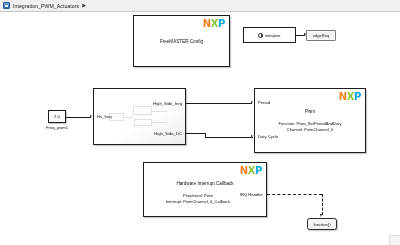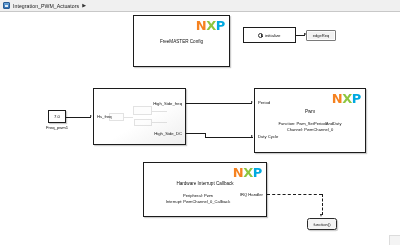--- a/index.html
+++ b/index.html
@@ -101,21 +101,21 @@
     text-align: center;
     font-size: 4.1px;
     color: #111;
     white-space: nowrap;
   }
 
   
   .nxp-logo {
     position: absolute;
     font-weight: bold;
-    font-size: 13px;
+    font-size: 10px;
     letter-spacing: -0.4px;
     line-height: 1;
     white-space: nowrap;
     font-family: "DejaVu Sans", sans-serif;
     padding-left: 20px;
   }
   .nxp-logo .n { color: #f58220; }
   .nxp-logo .x { color: #8dc63f; }
   .nxp-logo .p { color: #00a9e0; }
 

